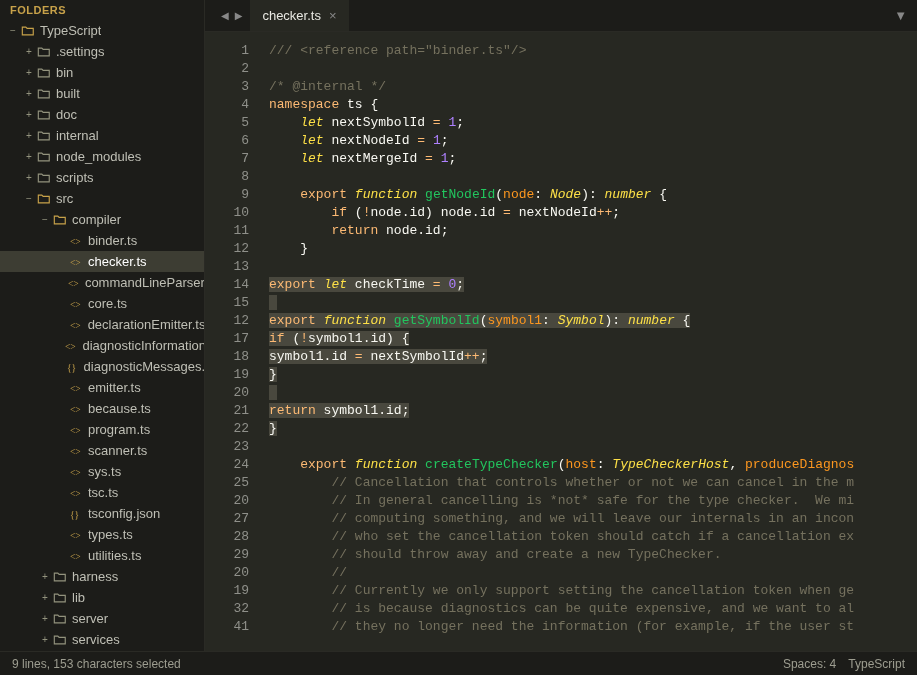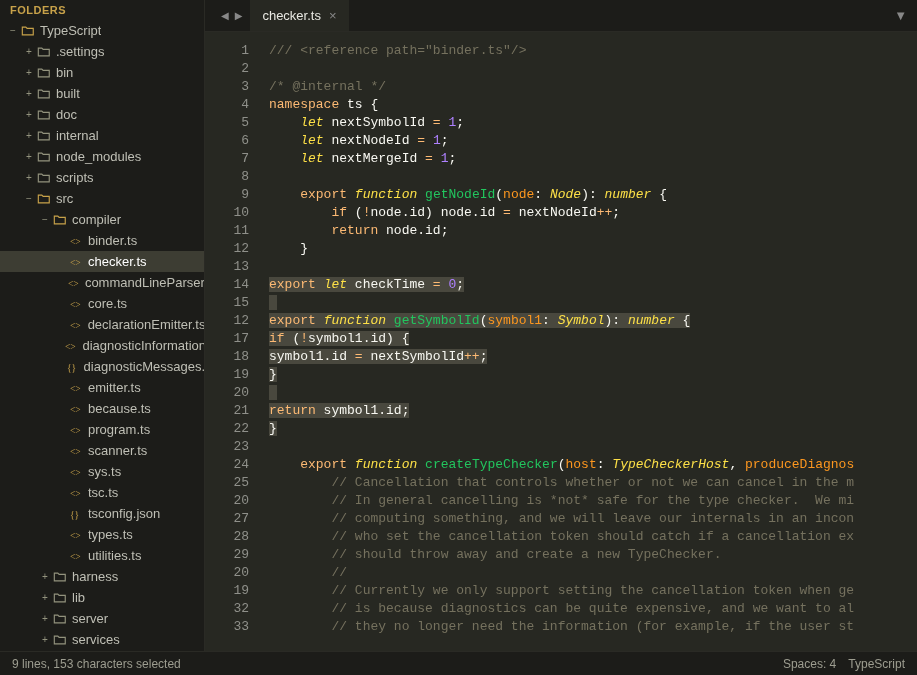--- a/index.html
+++ b/index.html
@@ -439,21 +439,21 @@
             <div class="line">23</div>
             <div class="line">24</div>
             <div class="line">25</div>
             <div class="line">20</div>
             <div class="line">27</div>
             <div class="line">28</div>
             <div class="line">29</div>
             <div class="line">20</div>
             <div class="line">19</div>
             <div class="line">32</div>
-            <div class="line">33</div>
+            <div class="line">41</div>
           </div>
         <div class="code" id="code"><div class="line"><span class="c">/// &lt;reference path="binder.ts"/&gt;</span></div><div class="line">&nbsp;</div><div class="line"><span class="c">/* @internal */</span></div><div class="line"><span class="k">namespace</span> ts <span class="d">{</span></div><div class="line">    <span class="kd">let</span> nextSymbolId <span class="k">=</span> <span class="n">1</span>;</div><div class="line">    <span class="kd">let</span> nextNodeId <span class="k">=</span> <span class="n">1</span>;</div><div class="line">    <span class="kd">let</span> nextMergeId <span class="k">=</span> <span class="n">1</span>;</div><div class="line">&nbsp;</div><div class="line">    <span class="k">export</span> <span class="kd">function</span> <span class="fn">getNodeId</span>(<span class="p">node</span>: <span class="kd">Node</span>): <span class="kd">number</span> {</div><div class="line">        <span class="k">if</span> (<span class="k">!</span>node.id) node.id <span class="k">=</span> nextNodeId<span class="k">++</span>;</div><div class="line">        <span class="k">return</span> node.id;</div><div class="line">    }</div><div class="line">&nbsp;</div><div class="line"><span class="sel"><span class="k">export</span>&nbsp;<span class="kd">let</span>&nbsp;checkTime&nbsp;<span class="k">=</span>&nbsp;<span class="n">0</span>;</span></div><div class="line"><span class="sel">&nbsp;</span></div><div class="line"><span class="sel"><span class="k">export</span>&nbsp;<span class="kd">function</span>&nbsp;<span class="fn">getSymbolId</span>(<span class="p">symbol1</span>:&nbsp;<span class="kd">Symbol</span>):&nbsp;<span class="kd">number</span>&nbsp;{</span></div><div class="line"><span class="sel"><span class="k">if</span> (<span class="k">!</span>symbol1.id) {</span></div><div class="line"><span class="sel">symbol1.id&nbsp;<span class="k">=</span>&nbsp;nextSymbolId<span class="k">++</span>;</span></div><div class="line"><span class="sel">}</span></div><div class="line"><span class="sel">&nbsp;</span></div><div class="line"><span class="sel"><span class="k">return</span>&nbsp;symbol1.id;</span></div><div class="line"><span class="sel">}</span></div><div class="line">&nbsp;</div><div class="line">    <span class="k">export</span> <span class="kd">function</span> <span class="fn">createTypeChecker</span>(<span class="p">host</span>: <span class="kd">TypeCheckerHost</span>, <span class="p">produceDiagnos</span></div><div class="line">        <span class="c">// Cancellation that controls whether or not we can cancel in the m</span></div><div class="line">        <span class="c">// In general cancelling is *not* safe for the type checker.  We mi</span></div><div class="line">        <span class="c">// computing something, and we will leave our internals in an incon</span></div><div class="line">        <span class="c">// who set the cancellation token should catch if a cancellation ex</span></div><div class="line">        <span class="c">// should throw away and create a new TypeChecker.</span></div><div class="line">        <span class="c">//</span></div><div class="line">        <span class="c">// Currently we only support setting the cancellation token when ge</span></div><div class="line">        <span class="c">// is because diagnostics can be quite expensive, and we want to al</span></div><div class="line">        <span class="c">// they no longer need the information (for example, if the user st</span></div></div>
       </div>
     </div>
 
   </div>
 
   <div class="statusbar">
     <span>9 lines, 153 characters selected</span>
     <div class="r">

